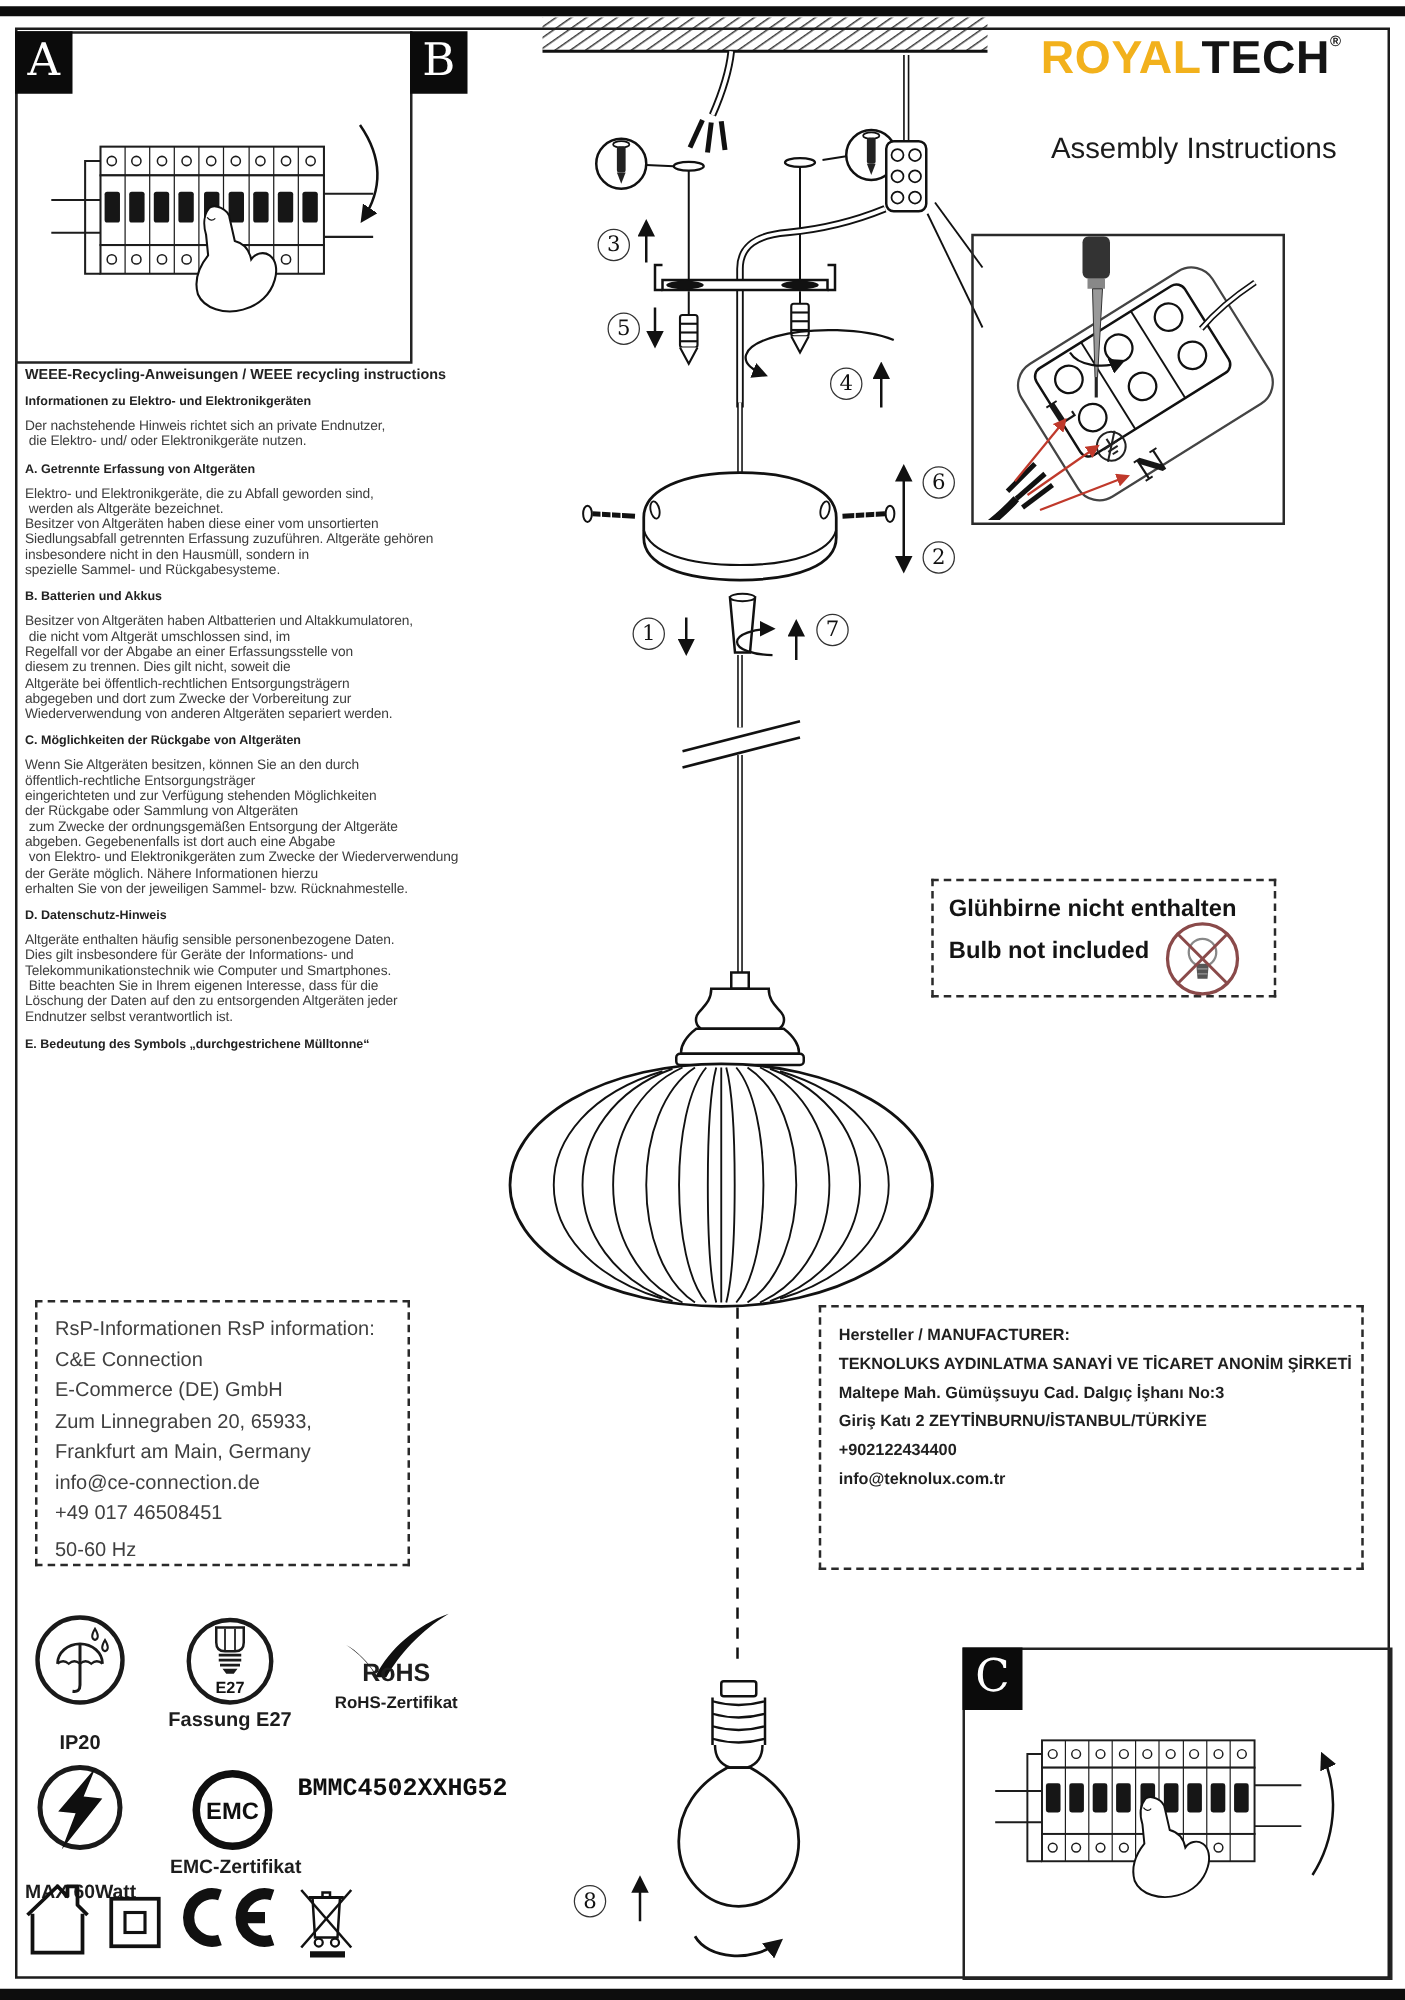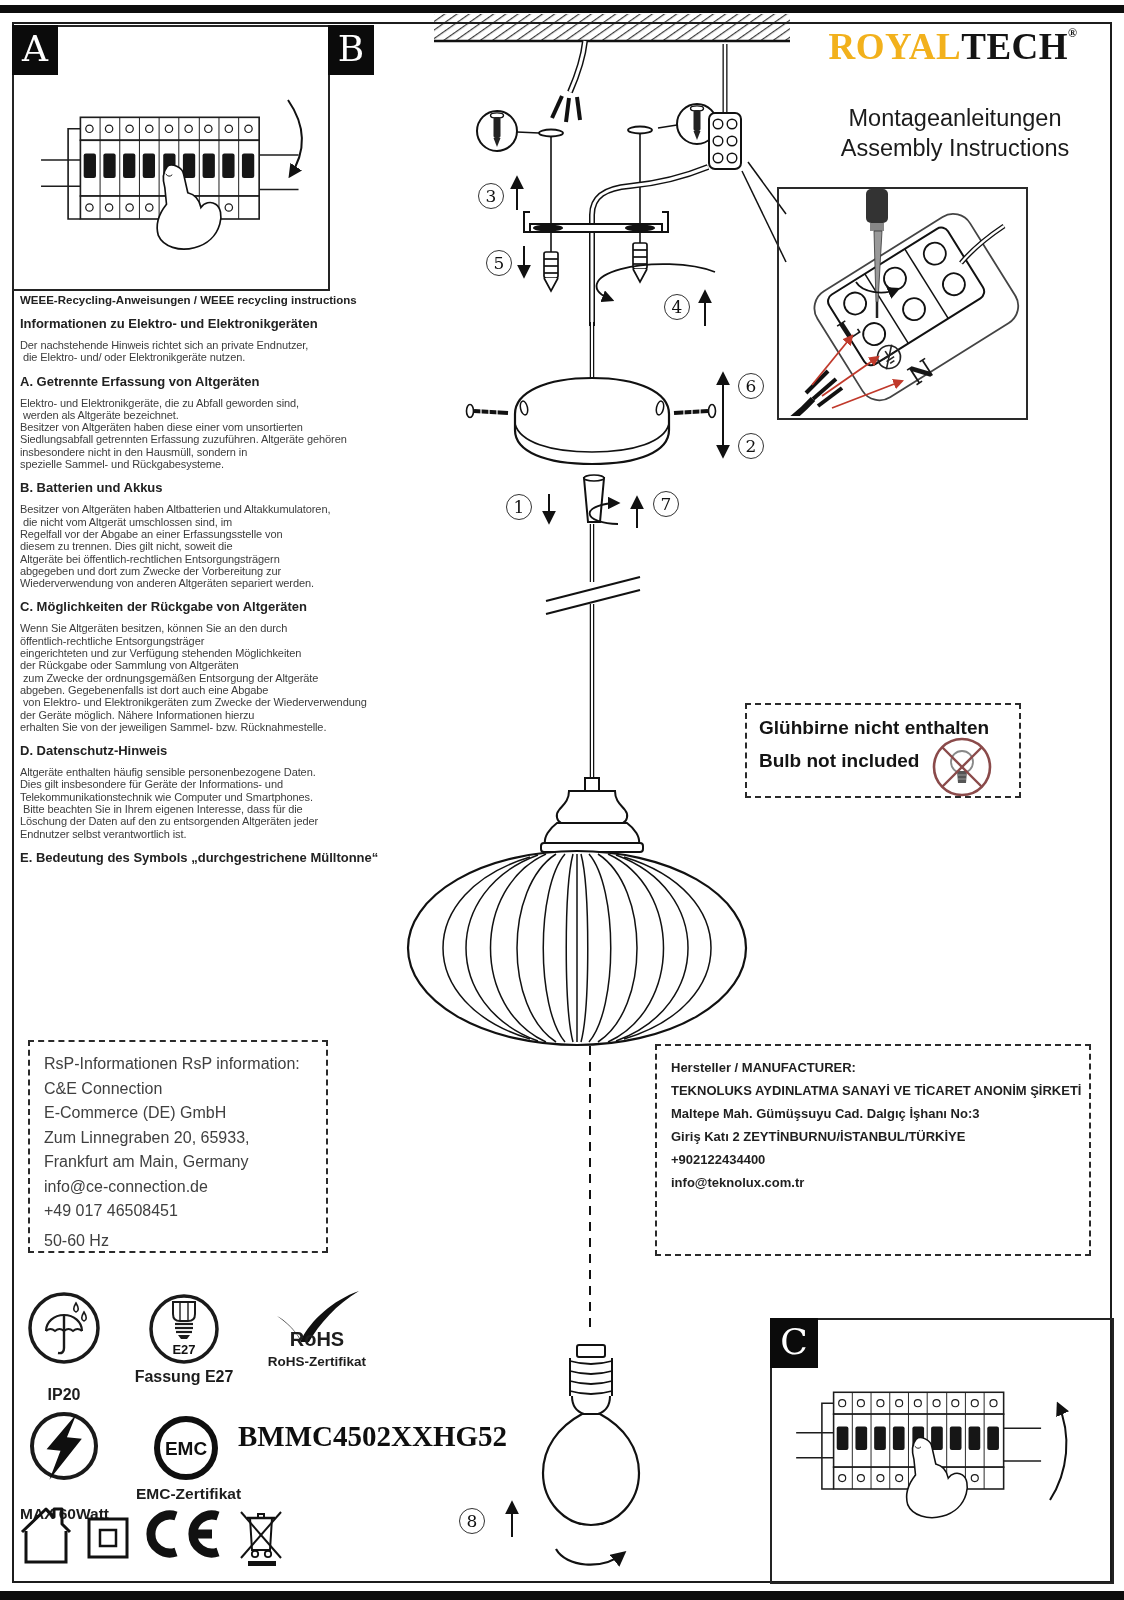--- a/index.html
+++ b/index.html
@@ -22,31 +22,31 @@
   #bulbbox{left:745px;top:703px;width:276px;height:95px}
   #rspbox{left:28px;top:1040px;width:300px;height:213px;padding:10px 14px}
   #mfrbox{left:655px;top:1044px;width:436px;height:212px;padding:10px 14px}
   .rsp-line{font-size:16px;font-weight:400;line-height:24.5px;color:#404040;white-space:nowrap}
   .rsp-line:last-child{margin-top:5px}
   .mfr-line{font-size:13px;font-weight:700;line-height:23px;min-height:23px;color:#1f1f1f;white-space:nowrap}
   .bl{font-size:19px;font-weight:700;color:#141414;line-height:33px;padding:6px 0 0 12px}
   #nobulb{left:183px;top:30px;width:64px;height:64px;position:absolute}
   .weee{left:20px;top:294px;width:434px;z-index:2}
   .wtitle{font-size:11.5px;font-weight:700;color:#222;margin:0 0 3px 0}
-  .weee h4{font-size:13px;font-weight:700;color:#222;margin:10px 0 8px 0}
+  .weee h4{font-size:10px;font-weight:700;color:#222;margin:10px 0 8px 0}
   .wbody{font-size:11px;line-height:12.3px;color:#3d3d3d;white-space:pre-wrap;letter-spacing:-0.1px}
   .logo{left:800px;top:24px;width:306px;height:44px;background:#fff;z-index:4;
-        font-size:37px;font-weight:700;letter-spacing:0.5px;display:flex;align-items:center;justify-content:center;font-family:Liberation Serif, serif}
+        font-size:37px;font-weight:700;letter-spacing:0.5px;display:flex;align-items:center;justify-content:center;font-family:Liberation Sans, sans-serif}
   .logo .royal{color:#f2b11c}
   .logo .tech{color:#141414}
   .logo .reg{font-size:12px;color:#141414;align-self:flex-start;margin-top:2px}
   .montage{left:790px;top:103px;width:330px;text-align:center;font-size:23.5px;line-height:30px;color:#1b1b1b;z-index:2}
   .step{position:absolute;width:26px;height:26px;border:1.7px solid #333;border-radius:50%;background:#fff;z-index:2;
         font-family:"DejaVu Serif",serif;font-size:17px;line-height:24px;text-align:center;color:#111;box-sizing:border-box}
-  .model{left:238px;top:1420px;font-size:29px;font-weight:700;color:#0f0f0f;z-index:2;font-family:Liberation Serif, serif}
+  .model{left:238px;top:1420px;font-size:20px;font-weight:700;color:#0f0f0f;z-index:2;font-family:Liberation Mono, monospace}
   .cert{z-index:2;text-align:center}
   .certlabel{font-weight:700;color:#1d1d1d}
   svg{display:block}
   #lineart{left:0;top:0;z-index:1;position:absolute}
   .lnlabel{font-family:"DejaVu Serif",serif;font-weight:bold;font-size:26px;fill:#161616}
 </style>
 </head>
 <body>
 
 <svg id="lineart" width="1124" height="1600" viewBox="0 0 1124 1600" aria-hidden="true">
@@ -316,21 +316,20 @@
 <div class="abs seclabel" id="labA">A</div>
 <div class="abs seclabel" id="labB">B</div>
 <div class="abs seclabel" id="labC">C</div>
 
 <div class="abs logo">
   <span class="royal">ROYAL</span>
     <span class="tech">TECH</span>
     <span class="reg">®</span>
 </div>
 <div class="abs montage">
-  <div>Montageanleitungen</div>
   <div>Assembly Instructions</div>
 </div>
 
 <span class="step" style="left:506px;top:494px">1</span>
 <span class="step" style="left:738px;top:433px">2</span>
 <span class="step" style="left:478px;top:183px">3</span>
 <span class="step" style="left:664px;top:294px">4</span>
 <span class="step" style="left:486px;top:250px">5</span>
 <span class="step" style="left:738px;top:373px">6</span>
 <span class="step" style="left:653px;top:491px">7</span>

